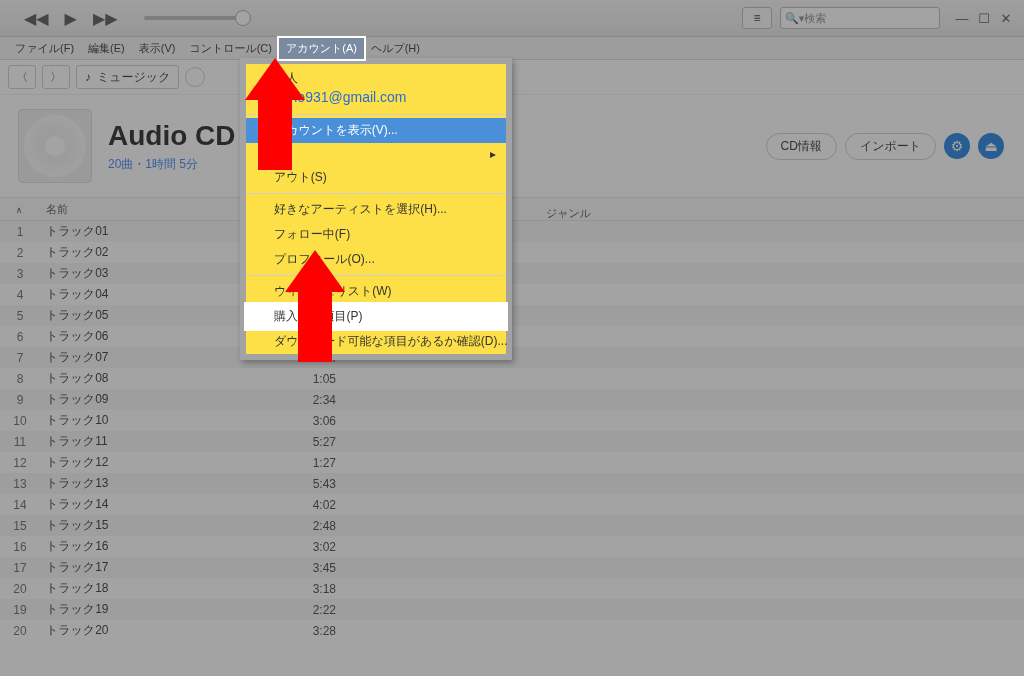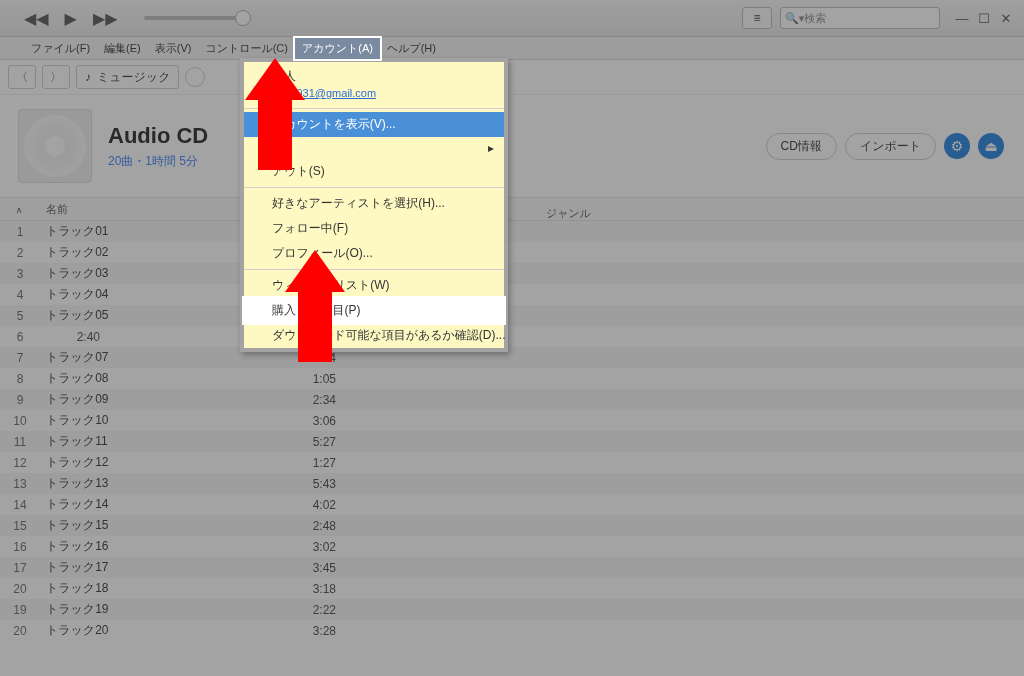--- a/index.html
+++ b/index.html
@@ -13,35 +13,35 @@
   .volbar{width:100px;height:4px;background:#bbb;border-radius:2px;margin-left:10px;position:relative;}
   .volknob{width:14px;height:14px;border-radius:50%;background:#fff;border:1px solid #aaa;position:absolute;right:-7px;top:-6px;}
   .apple{position:absolute;left:50%;transform:translateX(-50%);font-size:20px;color:#666;}
   .tb-right{position:absolute;right:8px;display:flex;align-items:center;gap:8px;}
   .listbtn{width:28px;height:20px;border:1px solid #bbb;border-radius:3px;background:#fafafa;display:flex;align-items:center;justify-content:center;font-size:12px;}
   .search{width:150px;height:20px;border:1px solid #bbb;border-radius:3px;background:#fff;display:flex;align-items:center;font-size:11px;color:#888;padding:0 4px;}
   .wbtns{display:flex;gap:2px;font-size:13px;color:#555;margin-left:4px;}
   .wbtns span{width:20px;text-align:center;}
 
   
-  .menubar{height:22px;background:#f4f4f4;border-bottom:1px solid #d6d6d6;display:flex;align-items:center;padding-left:24px;font-size:11px;}
+  .menubar{height:22px;background:#f4f4f4;border-bottom:1px solid #d6d6d6;display:flex;align-items:center;padding-left:8px;font-size:11px;}
   .menubar .mitem{padding:3px 7px;}
   .menubar .mitem.active{background:#7a8aa0;color:#fff;position:relative;z-index:200;box-shadow:0 0 0 2px #fff;}
 
   
   .navrow{height:34px;display:flex;align-items:center;padding:0 8px;border-bottom:1px solid #eee;gap:6px;}
   .navbtn{width:26px;height:22px;border:1px solid #ccc;border-radius:3px;display:flex;align-items:center;justify-content:center;background:#fff;font-size:12px;}
   .musicsel{height:22px;border:1px solid #ccc;border-radius:3px;display:flex;align-items:center;padding:0 8px;gap:6px;background:#fff;}
   .circle{width:18px;height:18px;border:1px solid #ccc;border-radius:50%;}
 
   
   .albumhdr{display:flex;align-items:center;padding:14px 20px 14px 18px;}
   .cdart{width:72px;height:72px;border:1px solid #ddd;border-radius:4px;background:radial-gradient(circle,#fff 18%,#f0f0f0 22%,#fafafa 60%,#eee 62%);}
   .albtxt{margin-left:16px;}
-  .albtitle{font-size:22px;font-weight:700;color:#222;}
+  .albtitle{font-size:28px;font-weight:700;color:#222;}
   .albmeta{font-size:12px;color:#3b82f6;margin-top:4px;}
   .albright{margin-left:auto;display:flex;gap:8px;}
   .pill{padding:4px 14px;border:1px solid #ccc;border-radius:14px;background:#fff;font-size:12px;}
   .gear{width:26px;height:26px;border-radius:50%;background:#1f80e0;color:#fff;display:flex;align-items:center;justify-content:center;font-size:14px;}
 
   
   .colhdr{height:22px;border-top:1px solid #e4e4e4;border-bottom:1px solid #e4e4e4;display:flex;align-items:center;font-size:11px;color:#555;background:#f7f7f7;}
   .col-n{width:40px;text-align:center;}
   .col-name{width:230px;padding-left:6px;}
   .col-time{width:60px;text-align:right;padding-right:20px;}
@@ -50,28 +50,28 @@
   .sorticon{font-size:9px;margin-right:2px;}
 
   
   .tracks{}
   .trow{height:21px;display:flex;align-items:center;font-size:12px;}
   .trow:nth-child(odd){background:#f6f6f6;}
   .trow .col-n{color:#666;}
   .trow .col-time{color:#444;}
 
   
-  .dropdown{position:absolute;left:240px;top:58px;width:260px;background:#fef9c3;border:4px solid #a3a3a3;box-shadow:2px 3px 6px rgba(0,0,0,.3);z-index:60;font-size:12px;}
+  .dropdown{position:absolute;left:240px;top:58px;width:260px;background:#fde047;border:6px solid #a3a3a3;box-shadow:2px 3px 6px rgba(0,0,0,.3);z-index:60;font-size:12px;}
   .dd-item{padding:4px 14px 4px 28px;white-space:nowrap;position:relative;}
   .dd-item.hl{background:#4a90d9;color:#fff;}
   .dd-item.hl2{background:#fff;z-index:200;position:relative;box-shadow:0 0 0 2px #fff;}
   .dd-arrow{position:absolute;right:10px;}
   .dd-sep{height:1px;background:#d0d0d0;margin:3px 0;}
   .dd-user{padding:6px 14px 2px 28px;color:#333;}
-  .dd-mail{padding:0 14px 6px 28px;font-size:11px;color:#2a6cd6;text-decoration:underline;}
+  .dd-mail{padding:0 14px 6px 28px;font-size:14px;color:#2a6cd6;}
 
   
   .redarrow{position:absolute;z-index:300;}
   .redarrow .head{width:0;height:0;border-left:30px solid transparent;border-right:30px solid transparent;border-bottom:42px solid #ff0000;}
   .redarrow .stem{width:34px;height:70px;background:#ff0000;margin:0 auto;}
 </style>
 </head>
 <body>
 
 <div class="topbar">
@@ -170,20 +170,21 @@
     </div>
     <div class="trow">
       <div class="col-n">5</div>
       <div class="col-name">トラック05</div>
       <div class="col-time">5:05</div>
       <div class="col-artist"></div>
       <div class="col-genre"></div>
     </div>
     <div class="trow">
       <div class="col-n">6</div>
+      <div class="col-name">トラック06</div>
       <div class="col-time">2:40</div>
       <div class="col-artist"></div>
       <div class="col-genre"></div>
     </div>
     <div class="trow">
       <div class="col-n">7</div>
       <div class="col-name">トラック07</div>
       <div class="col-time">2:44</div>
       <div class="col-artist"></div>
       <div class="col-genre"></div>

